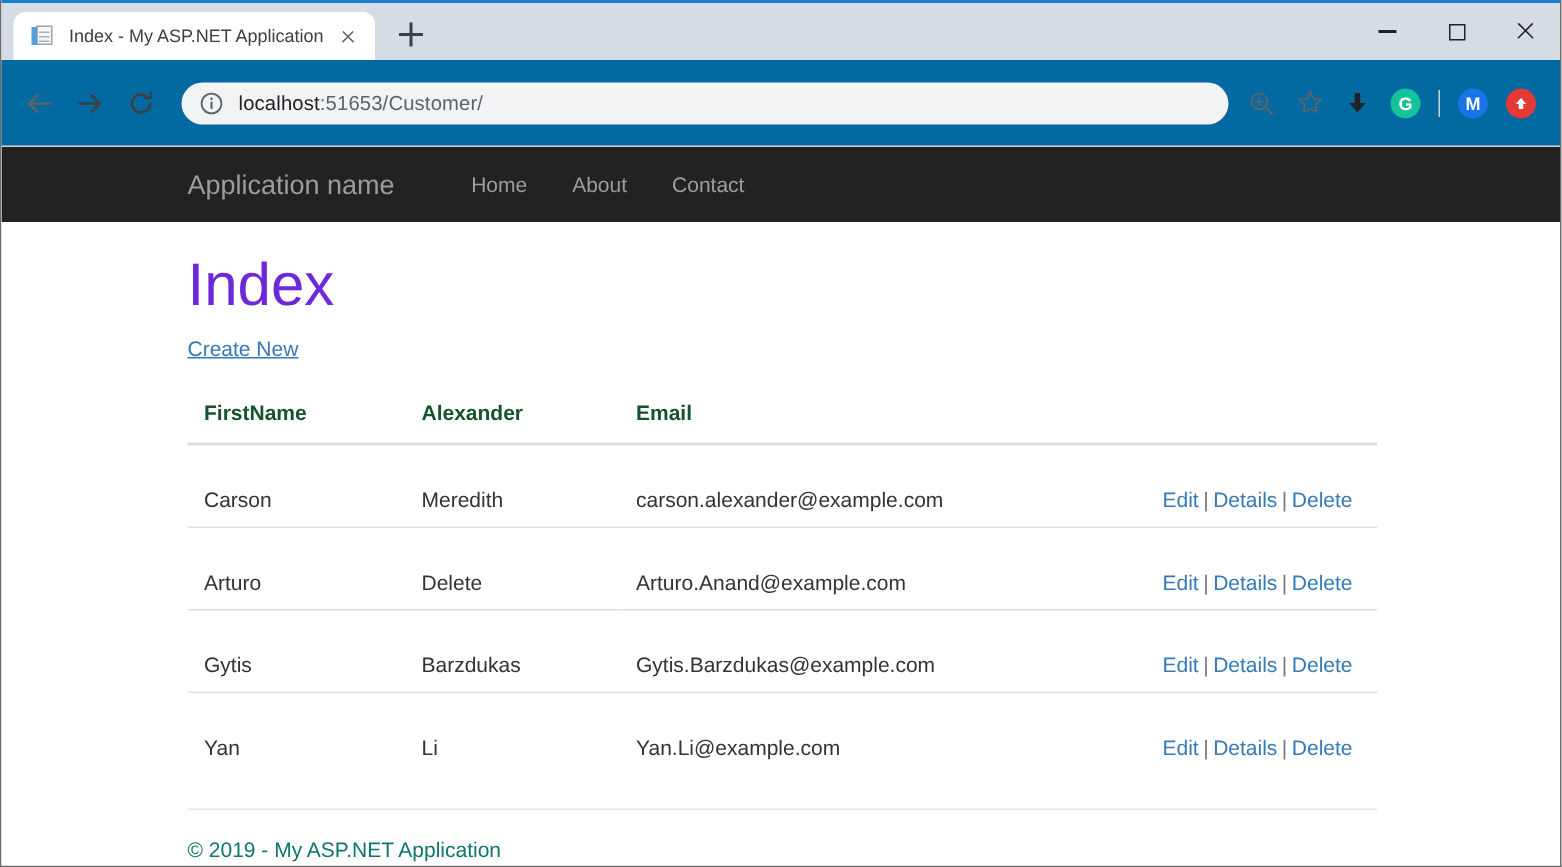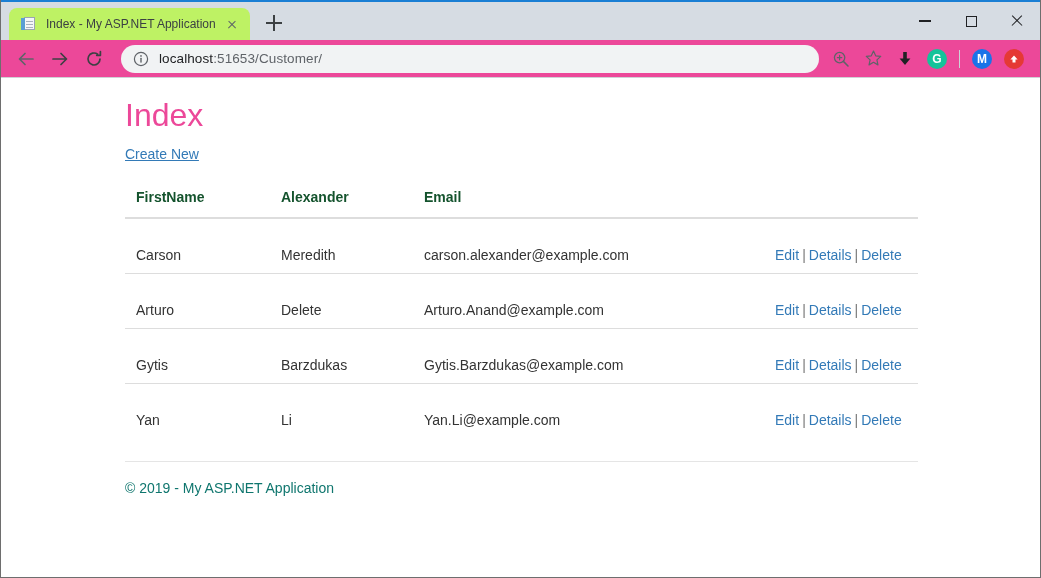--- a/index.html
+++ b/index.html
@@ -37,21 +37,21 @@
     height: 38px;
     background: #d6dce3;
     display: flex;
     align-items: flex-end;
     position: relative;
     padding-left: 8px;
     box-sizing: border-box;
   }
   .tab {
     height: 32px;
-    background: #bef264;
+    background: #ffffff;
     border-radius: 8px 8px 0 0;
     display: flex;
     align-items: center;
     padding: 0 10px 0 12px;
     min-width: 240px;
     box-sizing: border-box;
     position: relative;
   }
   .tab-favicon {
     width: 16px; height: 16px;
@@ -147,22 +147,22 @@
     content: "";
     position: absolute;
     width: 14px; height: 1.3px;
     background: #202124;
   }
   .wc-close::before { transform: rotate(45deg); }
   .wc-close::after  { transform: rotate(-45deg); }
 
   
   .toolbar {
-    height: 38px;
-    background: #ec4899;
+    height: 58px;
+    background: #0369a1;
     border-bottom: 1px solid #cfd2d6;
     display: flex;
     align-items: center;
     padding: 0 10px;
     box-sizing: border-box;
   }
   .nav-btn {
     width: 30px; height: 30px;
     margin-right: 4px;
     display: flex;
@@ -254,23 +254,23 @@
     color: #9d9d9d;
     padding: 0 15px;
     white-space: nowrap;
   }
 
   .container {
     padding: 0 124px;
     box-sizing: border-box;
   }
   .page-title {
-    font-size: 32px;
+    font-size: 40px;
     font-weight: normal;
-    color: #ec4899;
+    color: #6d28d9;
     margin: 20px 0 12px 0;
     line-height: 1.1;
   }
   .create-link {
     display: inline-block;
     font-size: 14px;
     color: #337ab7;
     margin-bottom: 11px;
   }
 
@@ -423,20 +423,28 @@
           <svg width="12" height="12" viewBox="0 0 12 12">
             <path d="M6 2.4 L9.6 6.4 H7.5 V9.6 H4.5 V6.4 H2.4 Z" fill="#ffffff"></path>
           </svg>
         </span>
       </div>
     </div>
   </div>
 
   <div class="viewport">
 
+    <div class="site-navbar">
+      <span class="brand">Application name</span>
+      <span class="nav-links">
+        <span class="nav-link">Home</span>
+        <span class="nav-link">About</span>
+        <span class="nav-link">Contact</span>
+      </span>
+    </div>
 
     <div class="container">
 
       <h1 class="page-title">Index</h1>
 
       <a class="create-link" href="#">Create New</a>
 
       <table class="data-table">
         <thead>
           <tr>

